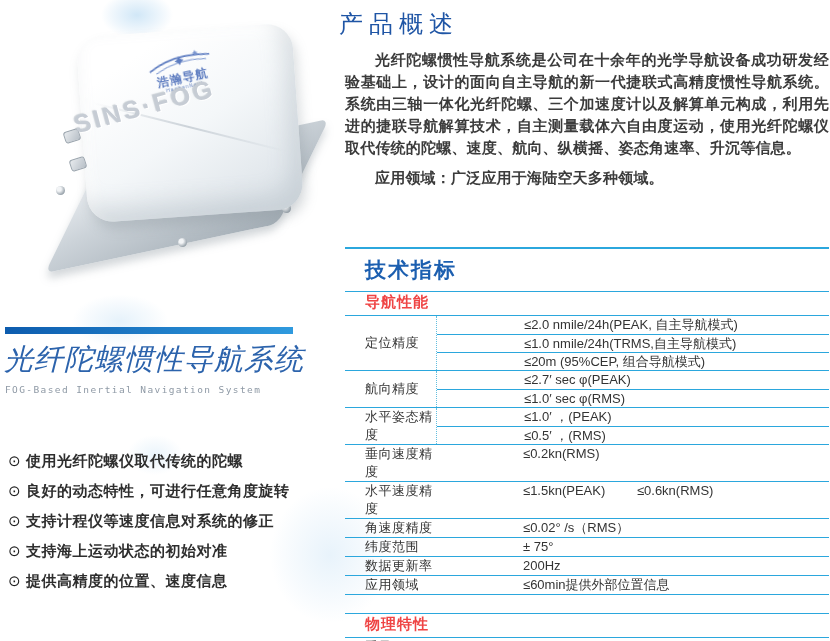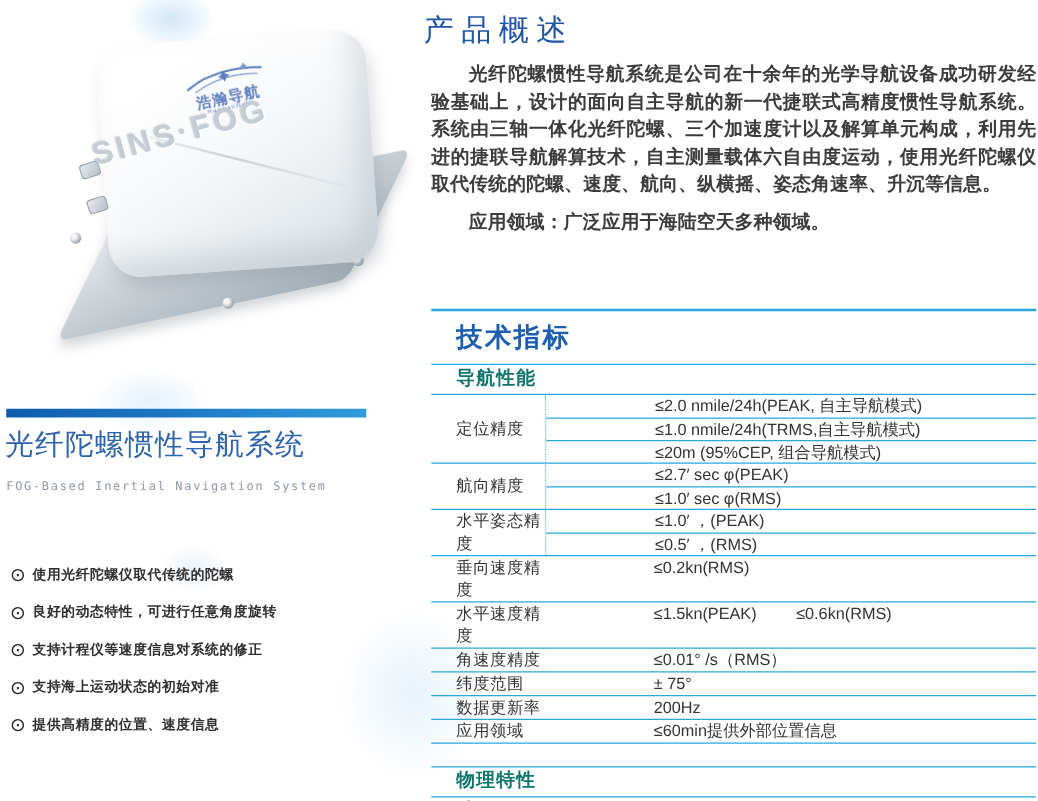--- a/index.html
+++ b/index.html
@@ -49,52 +49,52 @@
                text-shadow:1px 1px 0 #ffffff, -1px -1px 1px rgba(160,170,180,.5); }
   .dev-port { position:absolute; width:16px; height:12px; border-radius:3px;
               background:linear-gradient(135deg,#e8ebee,#b7bfc7); border:1px solid #9aa4ad;
               transform:rotate(-18deg); }
   .p1 { left:34px; top:122px; } .p2 { left:40px; top:150px; }
 
   
   .title-bar { position:absolute; left:5px; top:327px; width:288px; height:7px;
                background:linear-gradient(90deg,#0d5cae,#2f9ade); }
   .left-title { position:absolute; left:4px; top:340px; width:340px;
-                font-family:"Liberation Serif", serif; font-size:23px; color:#2c63ac;
-                letter-spacing:1px; white-space:nowrap; }
+                font-family:"Liberation Serif", serif; font-size:29px; color:#2c63ac;
+                letter-spacing:1px; white-space:nowrap;font-style:italic; }
   .left-subtitle { position:absolute; left:5px; top:384px; width:340px;
                    font-family:"DejaVu Sans Mono", monospace; font-size:9.5px;
                    letter-spacing:1.4px; color:#8e99a5; white-space:nowrap; }
 
   
   .features { position:absolute; left:8px; top:452px; width:335px; }
   .feat { display:flex; align-items:flex-start; margin-bottom:13px; line-height:17px; }
   .feat-icon { flex:0 0 auto; width:18px; font-size:15px; color:#1d1d1d; line-height:17px; }
   .feat-icon::before { content:"⊙"; }
-  .feat-text { font-size:11px; font-weight:bold; color:#2e2e2e; letter-spacing:.5px; }
+  .feat-text { font-size:15px; font-weight:bold; color:#2e2e2e; letter-spacing:.5px; }
 
   
   .right-col { position:absolute; left:345px; top:0; width:485px; height:469px; }
 
   .ov-heading { position:absolute; left:-6px; top:8px;
                 font-family:"Liberation Serif", serif; font-size:24px; color:#1f55a5;
                 letter-spacing:6px; white-space:nowrap; }
   .ov-body { position:absolute; left:0; top:49px; width:484px; }
   .ov-p { font-size:15px; font-weight:bold; color:#3b3b3b; line-height:22px;
           text-align:justify; text-indent:2em; letter-spacing:.2px; }
   .ov-p + .ov-p { margin-top:8px; }
 
   
   .specs { position:absolute; left:0; top:247px; width:484px; --line:#2ba7dd; }
   .rule { border-top:2px solid var(--line); }
   .rule.thin { border-top-width:1.5px; }
   .spec-heading { height:42px; display:flex; align-items:center; padding-left:20px;
                   font-size:21px; font-weight:bold; color:#1c5fb0; letter-spacing:2px; }
   .sec-title { height:23px; display:flex; align-items:flex-end; padding:0 0 3px 20px;
-               font-size:15px; font-weight:bold; color:#0f766e; letter-spacing:1px; }
+               font-size:15px; font-weight:bold; color:#ef4444; letter-spacing:1px; }
   .srow { display:flex; border-bottom:1.5px solid var(--line); }
   .srow .lab { flex:0 0 91px; display:flex; align-items:center; padding-left:20px;
                font-size:13px; color:#333; letter-spacing:.5px; }
   .srow .vals { flex:1 1 auto; }
   .srow.multi .vals { border-left:1.5px dotted #63bfdf; }
   .vline { height:18px; line-height:18px; padding-left:87px; font-size:13px; color:#333;
            white-space:nowrap; }
   .phys .vline { height:18.5px; line-height:18.5px; }
   .vline + .vline { border-top:1.5px solid var(--line); }
   .vline .v2 { margin-left:28px; }
@@ -214,21 +214,21 @@
           <div class="vals">
             <div class="vline">
               <span>≤1.5kn(PEAK)</span>
               <span class="v2">≤0.6kn(RMS)</span>
             </div>
           </div>
         </div>
         <div class="srow">
           <div class="lab">角速度精度</div>
           <div class="vals">
-            <div class="vline">≤0.01° /s（RMS）</div>
+            <div class="vline">≤0.02° /s（RMS）</div>
           </div>
         </div>
         <div class="srow">
           <div class="lab">纬度范围</div>
           <div class="vals">
             <div class="vline">± 75°</div>
           </div>
         </div>
         <div class="srow">
           <div class="lab">数据更新率</div>

